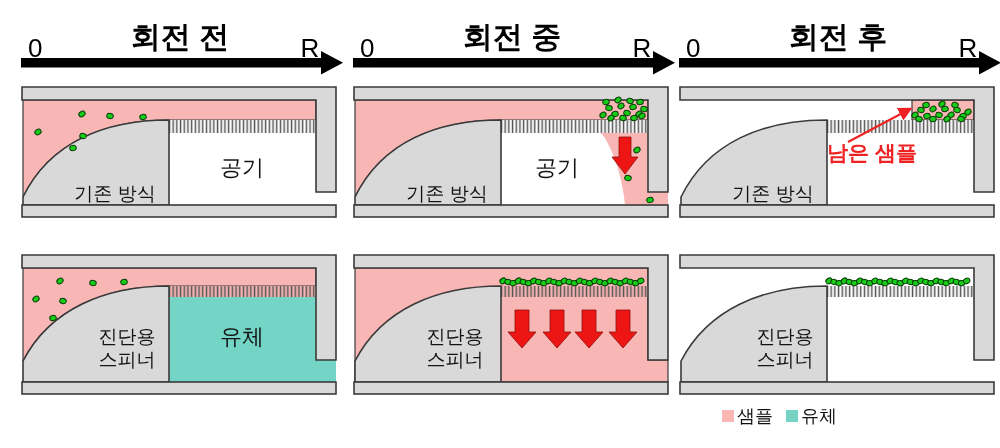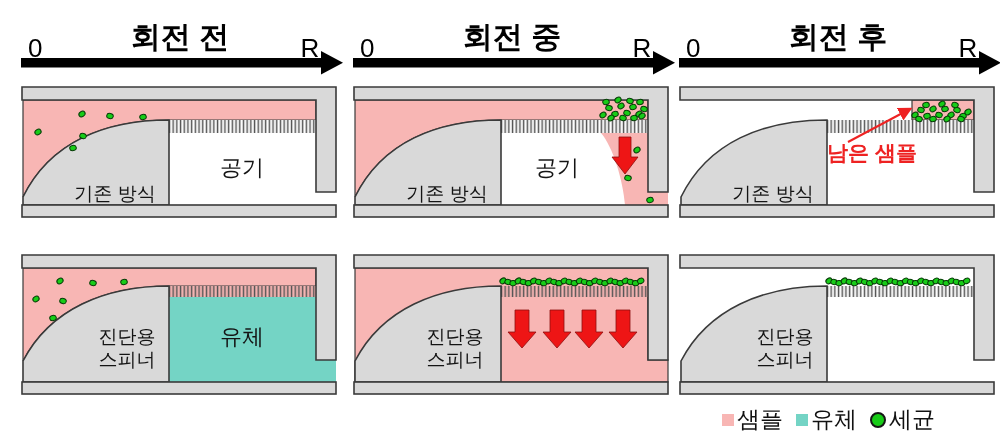--- a/index.html
+++ b/index.html
@@ -17,21 +17,21 @@
   .lbl{fill:#141414;text-anchor:middle}
   .s19{font-size:19px}
   .s22{font-size:22px}
   .hdr-title{font-size:30px;font-weight:bold;text-anchor:middle;fill:#000}
   .hdr-end{font-size:26px;fill:#000}
   .axis{fill:#000}
   .red-arrow{fill:#ee1515;stroke:#8d0f0f;stroke-width:0.8}
   .ann-line{stroke:#ee2222;stroke-width:2;fill:none}
   .ann-text{fill:#ee2222;font-size:21px;font-weight:bold;text-anchor:middle}
   .legend{position:absolute;left:722px;top:404px;display:flex;align-items:center;gap:13px;
-          font-size:23px;color:#111}
+          font-size:18px;color:#111}
   .leg-item{display:flex;align-items:center;gap:3px}
   .sw{width:12px;height:12px;display:inline-block}
   .sw-pink{background:#f8b6b4}
   .sw-teal{background:#74d4c5}
   .sw-circle{width:12px;height:12px;border-radius:50%;background:#18cc18;border:2px solid #161616}
 </style>
 </head>
 <body>
 
 <div class="stage">
@@ -273,19 +273,15 @@
 
   <div class="legend">
     <span class="leg-item">
       <span class="sw sw-pink"></span>
       <span>샘플</span>
     </span>
     <span class="leg-item">
       <span class="sw sw-teal"></span>
       <span>유체</span>
     </span>
-    <span class="leg-item">
-      <span class="sw-circle"></span>
-      <span>세균</span>
-    </span>
   </div>
 
 </div>
 
 </body></html>

